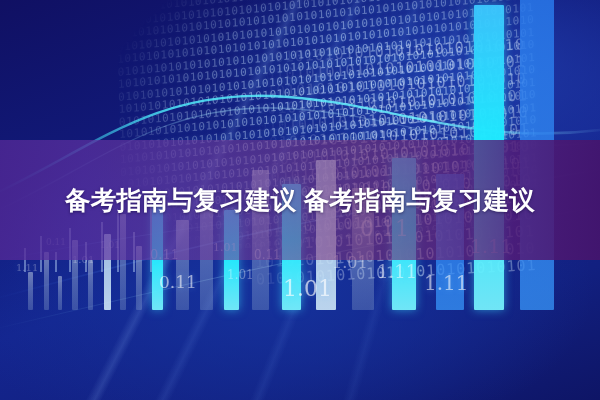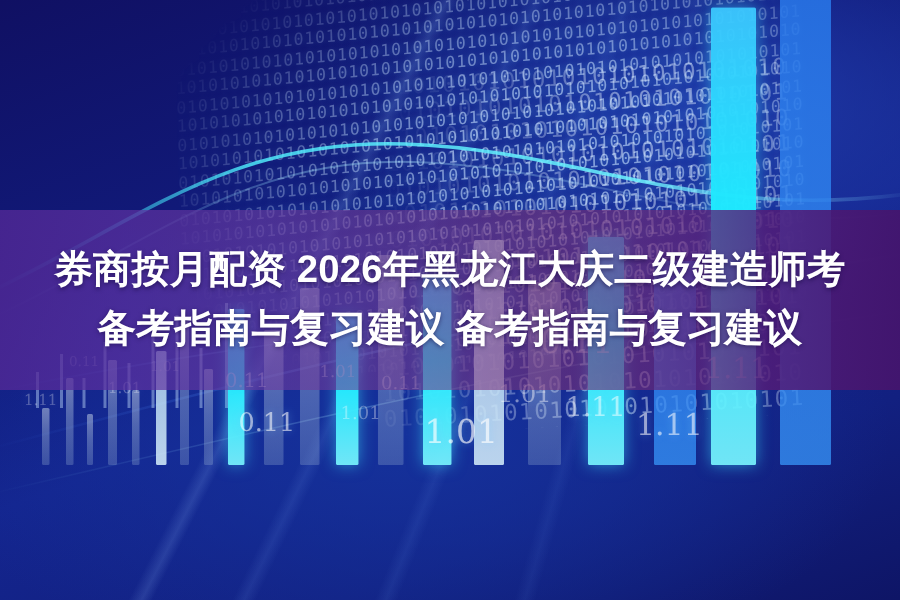--- a/index.html
+++ b/index.html
@@ -296,17 +296,16 @@
       <div class="dec" style="left: 424px; top: 271px; font-size: 20px; opacity: 0.78;">1.11</div>
       <div class="dec" style="left: 360px; top: 216px; font-size: 22px; opacity: 0.5;">0.11</div>
       <div class="dec" style="left: 470px; top: 235px; font-size: 19px; opacity: 0.6;">1.11</div>
       <div class="dec" style="left: 100px; top: 240px; font-size: 9px; opacity: 0.35;">1.01</div>
       <div class="dec" style="left: 46px; top: 237px; font-size: 9px; opacity: 0.32;">0.11</div>
     </div>
 
   <div id="band"></div>
 
   <div id="title-wrap">
-    <div class="tline">券商按月配资 2026年黑龙江大庆二级建造师考</div>
     <div class="tline">备考指南与复习建议 备考指南与复习建议</div>
   </div>
 
 </div>
 
 </body></html>

